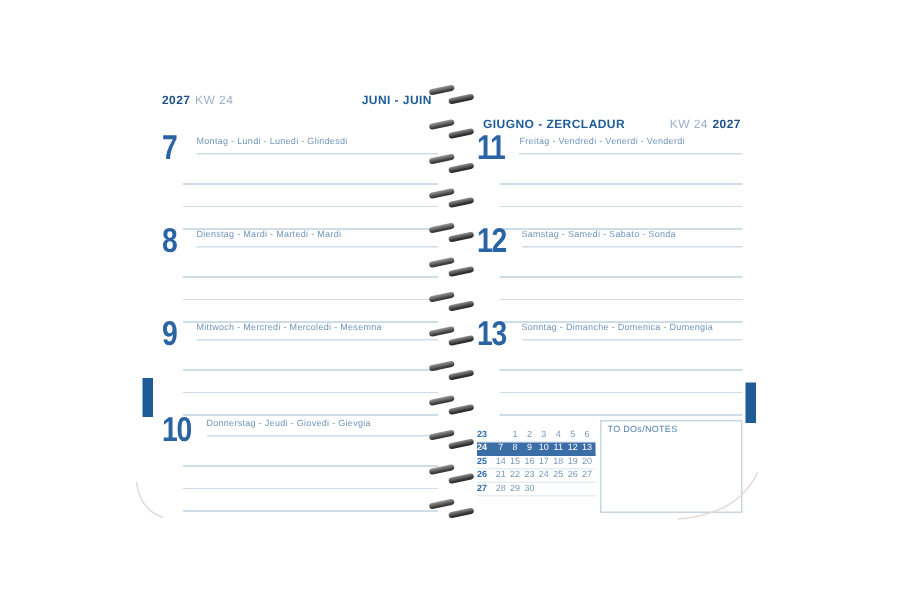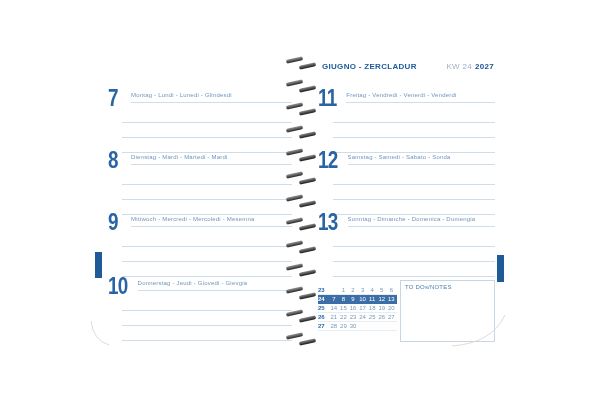--- a/index.html
+++ b/index.html
@@ -21,21 +21,21 @@
   
   .page{position:absolute;top:40px;width:205px;height:316px;background:#fff;}
   .page-left{left:95px;}
   .page-right{left:300px;width:204px;}
   .gutter{position:absolute;left:293px;top:42px;width:16px;height:310px;
           background:linear-gradient(90deg,rgba(0,0,0,0) 0%,rgba(110,130,150,0.10) 50%,rgba(0,0,0,0) 100%);}
 
   
   .page-head{position:absolute;top:22px;left:13px;right:12px;display:flex;
              justify-content:space-between;align-items:baseline;font-size:8px;letter-spacing:.3px;}
-  .page-right .page-head{left:22px;right:10px;}
+  .page-right .page-head{left:22px;right:10px;margin-top:16px;}
   .year{font-weight:700;color:var(--blue-bold);}
   .kw{font-weight:400;color:var(--blue-kw);margin:0 3px;}
   .month{font-weight:700;color:var(--blue-month);}
 
   
   .day-block{position:absolute;left:13px;right:8px;height:62px;}
   .page-right .day-block{left:18px;right:9px;}
   .day-head{display:flex;align-items:flex-start;height:20px;}
   .day-num{display:inline-block;min-width:17px;font-size:23px;line-height:20px;font-weight:700;
            color:var(--blue-num);transform:scaleX(.82);transform-origin:left top;letter-spacing:-1px;}
@@ -74,20 +74,26 @@
   .curl{position:absolute;z-index:2;}
 </style>
 </head>
 <body>
 
 <div class="screen">
 
   <div class="gutter"></div>
 
   <div class="page page-left">
+    <div class="page-head">
+      <span>
+        <span class="year">2027</span><span class="kw">KW 24</span>
+      </span>
+      <span class="month">JUNI - JUIN</span>
+    </div>
 
     <div class="day-block" style="top:48px">
       <div class="day-head">
         <span class="day-num">7</span>
         <span class="day-labels">Montag - Lundi - Lunedi - Glindesdi</span>
       </div>
       <div class="day-lines"></div>
     </div>
 
     <div class="day-block" style="top:110px">

